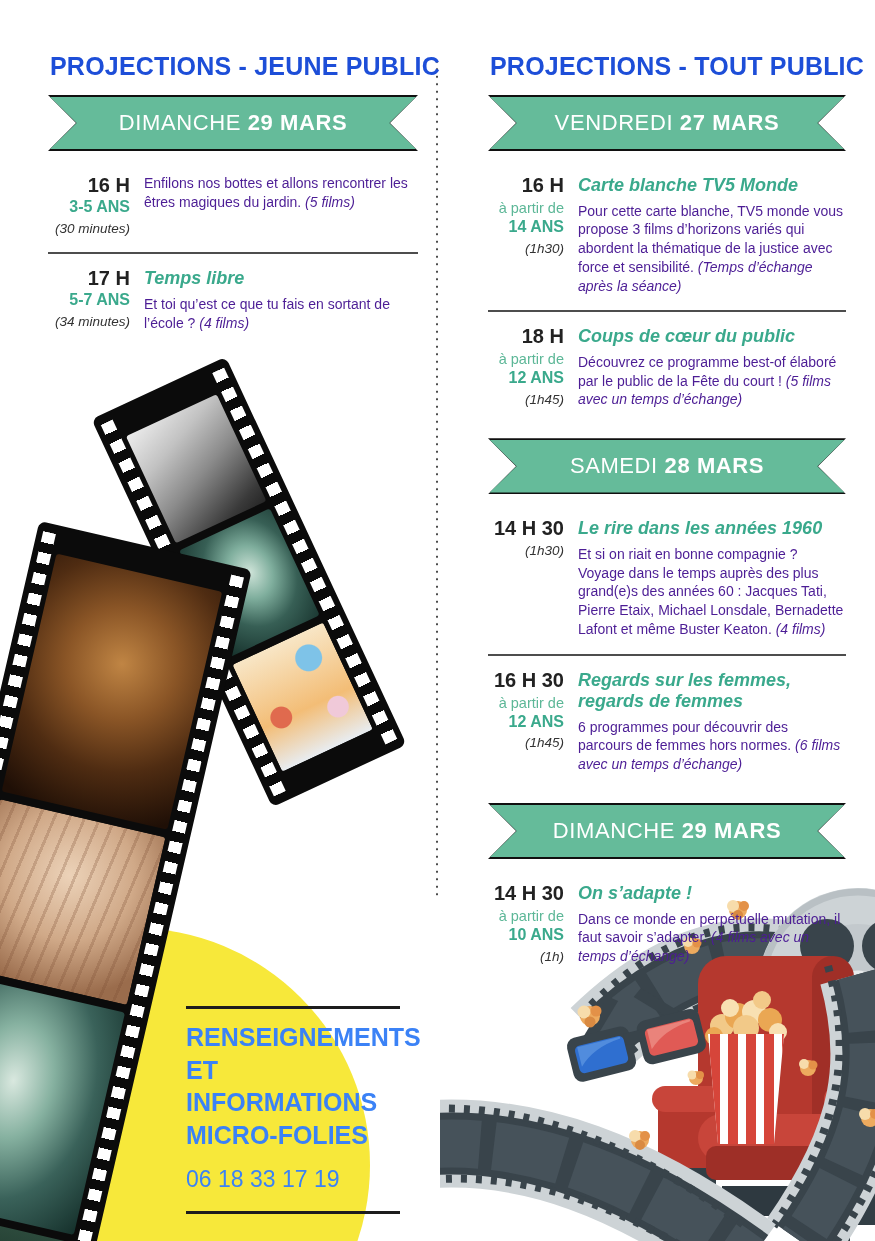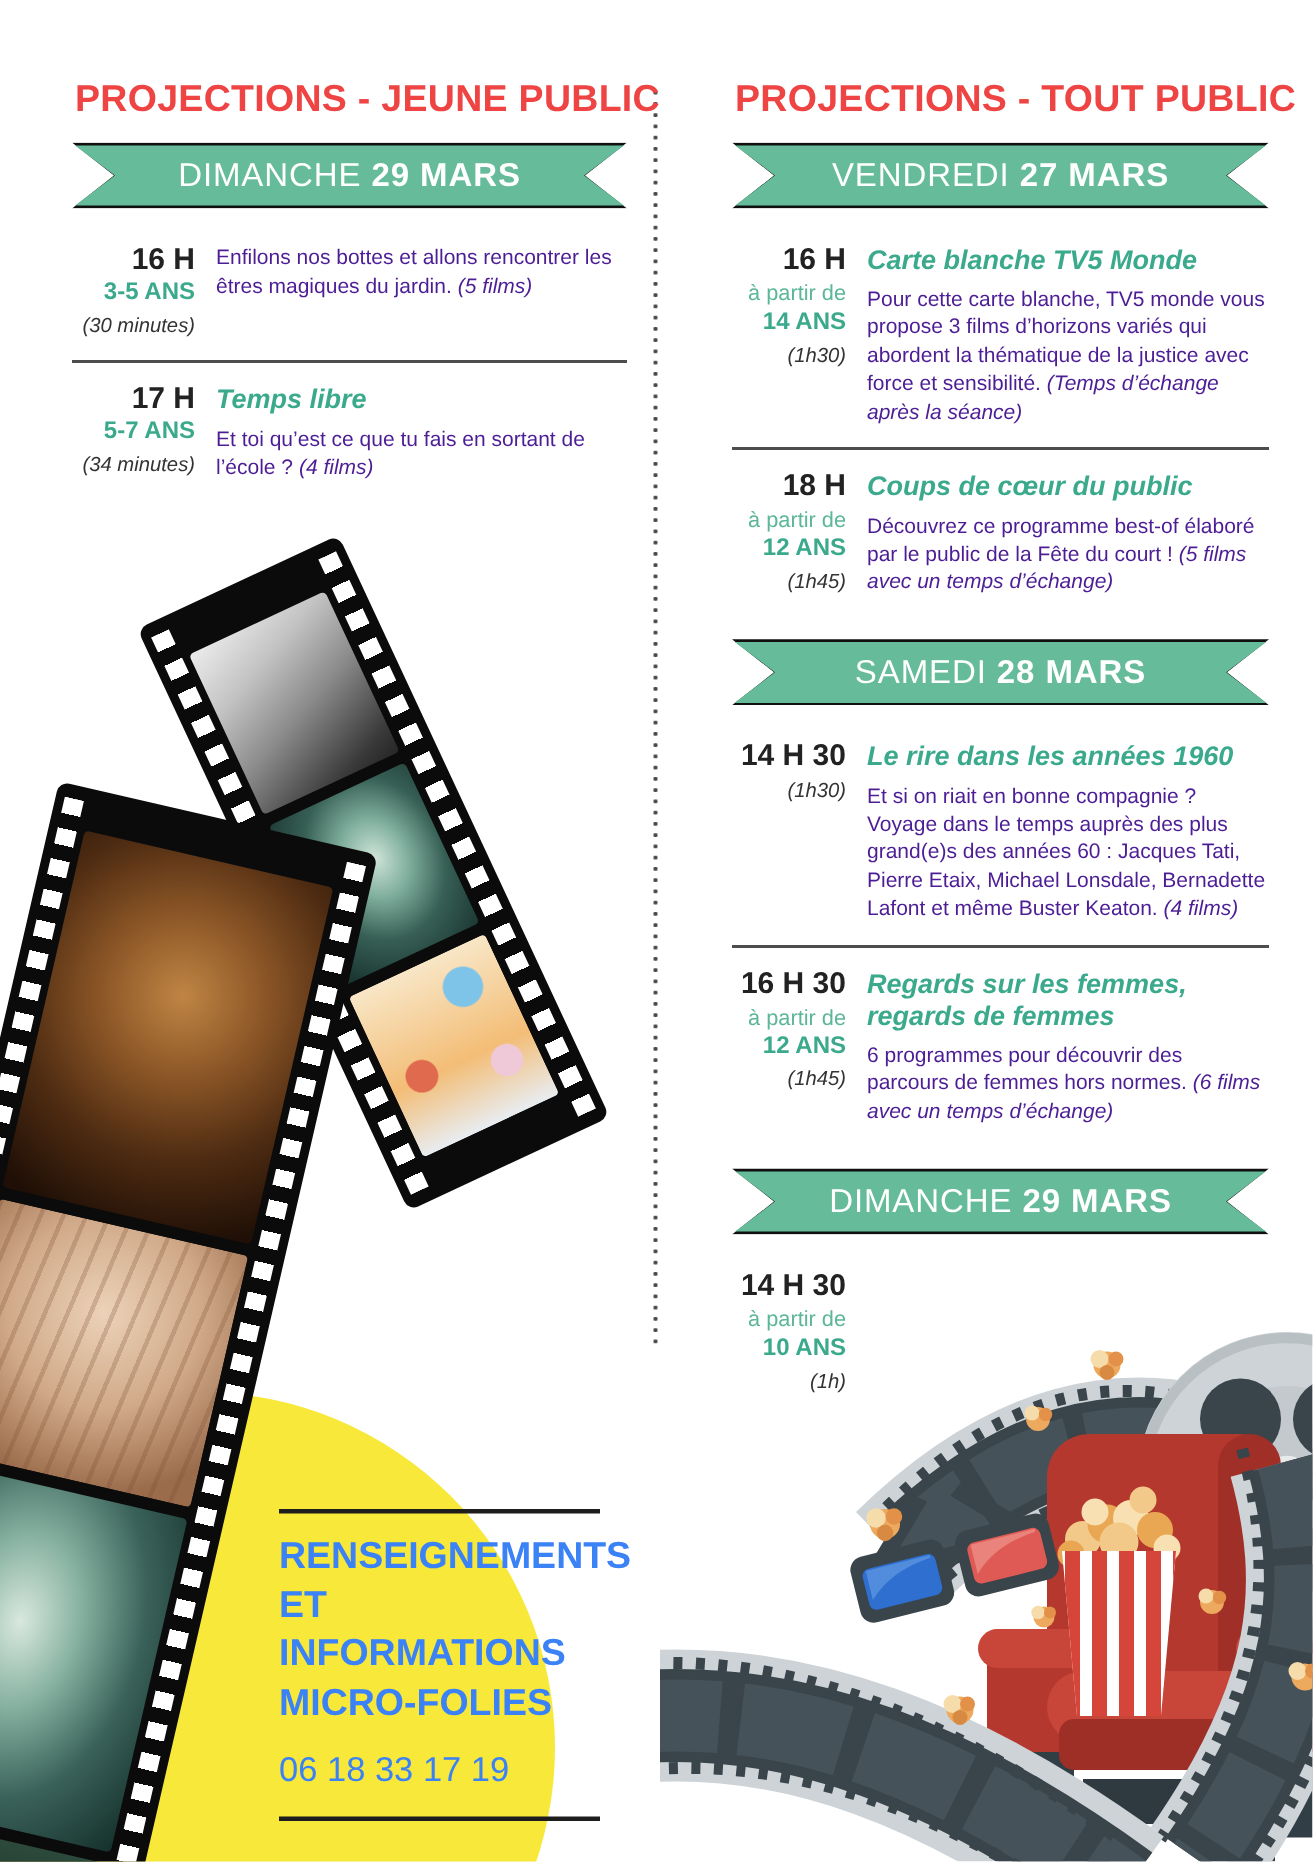--- a/index.html
+++ b/index.html
@@ -7,26 +7,26 @@
     width:875px;height:1241px;position:relative;overflow:hidden;
     background:#ffffff;
     font-family:"Liberation Sans", sans-serif;
     color:#2d2d2d;
   }
   
   .col{position:absolute;top:50px;z-index:5;}
   .col-left{left:48px;width:370px;}
   .col-right{left:488px;width:358px;}
   h1.col-header{
-    margin:2px 0 14px 2px;font-size:25px;font-weight:600;color:#ef4444;
+    margin:2px 0 14px 2px;font-size:25px;font-weight:600;color:#1d4ed8;
     letter-spacing:.2px;white-space:nowrap;
   }
   h1.col-header .hvy{font-weight:800;}
   
-  .ribbon{position:relative;height:44px;margin:2px 0 10px 0;}
+  .ribbon{position:relative;height:56px;margin:2px 0 10px 0;}
   .rb-outer{position:absolute;inset:0;background:#101010;
     clip-path:polygon(0 0,100% 0,calc(100% - 28px) 50%,100% 100%,0 100%,28px 50%);}
   .rb-inner{position:absolute;inset:1.6px;background:#65bb9a;
     clip-path:polygon(0 0,100% 0,calc(100% - 27px) 50%,100% 100%,0 100%,27px 50%);}
   .rb-text{position:absolute;inset:0;display:flex;align-items:center;justify-content:center;
     color:#fff;font-size:22px;letter-spacing:.6px;white-space:pre;}
   .rb-text .hvy{font-weight:800;}
   
   .entry{display:grid;column-gap:14px;padding:13px 0 15px 0;}
   .col-left .entry{grid-template-columns:82px 1fr;}
@@ -193,20 +193,24 @@
     <div class="rb-text"><span>DIMANCHE </span><span class="hvy">29 MARS</span></div>
   </div>
 
   <div class="entry">
     <div class="meta">
       <div class="time">14 H 30</div>
       <div class="age-prefix">à partir de</div>
       <div class="age">10 ANS</div>
       <div class="duration">(1h)</div>
     </div>
+    <div class="content">
+      <div class="title">On s’adapte !</div>
+      <div class="desc"><span>Dans ce monde en perpétuelle mutation, il faut savoir s’adapter. </span><em>(4 films avec un temps d’échange)</em></div>
+    </div>
   </div>
 </div>
 
 <div class="yellow-blob"></div>
 
 <div class="strip strip-a">
   <div class="frame f-bw"></div>
   <div class="frame f-car"></div>
   <div class="frame f-cartoon"></div>
 </div>

